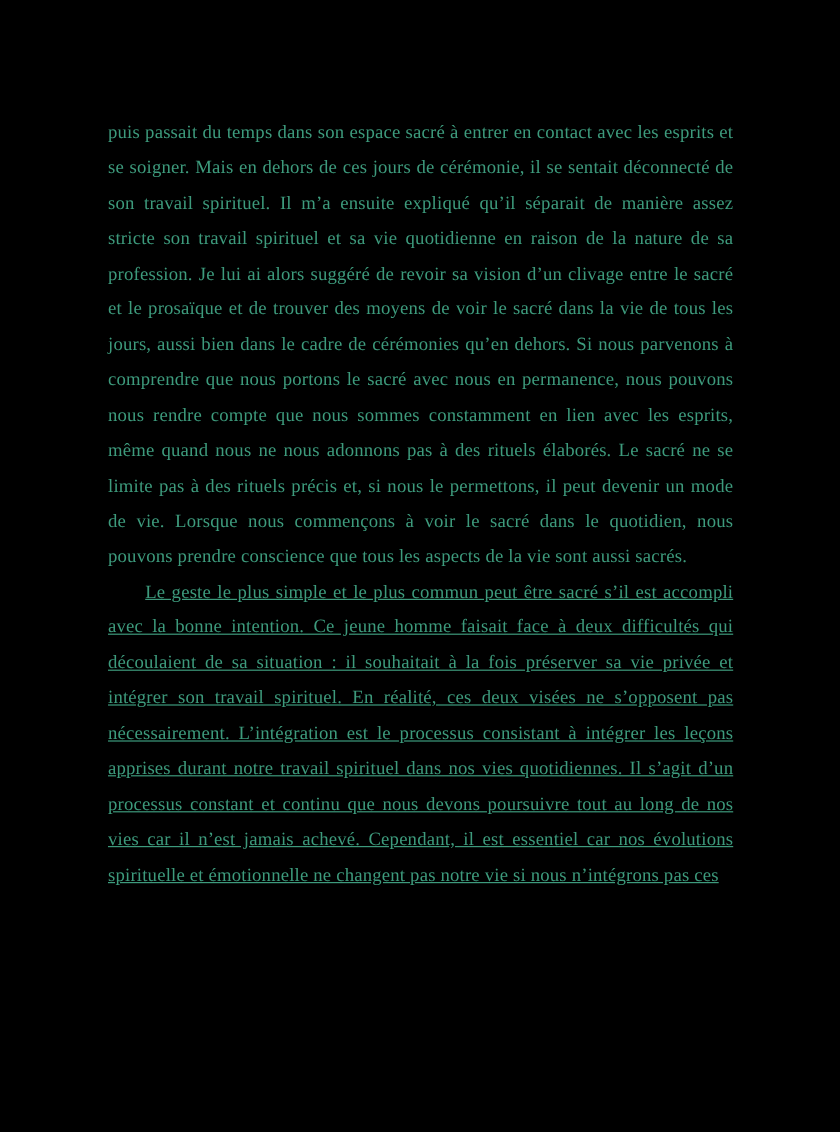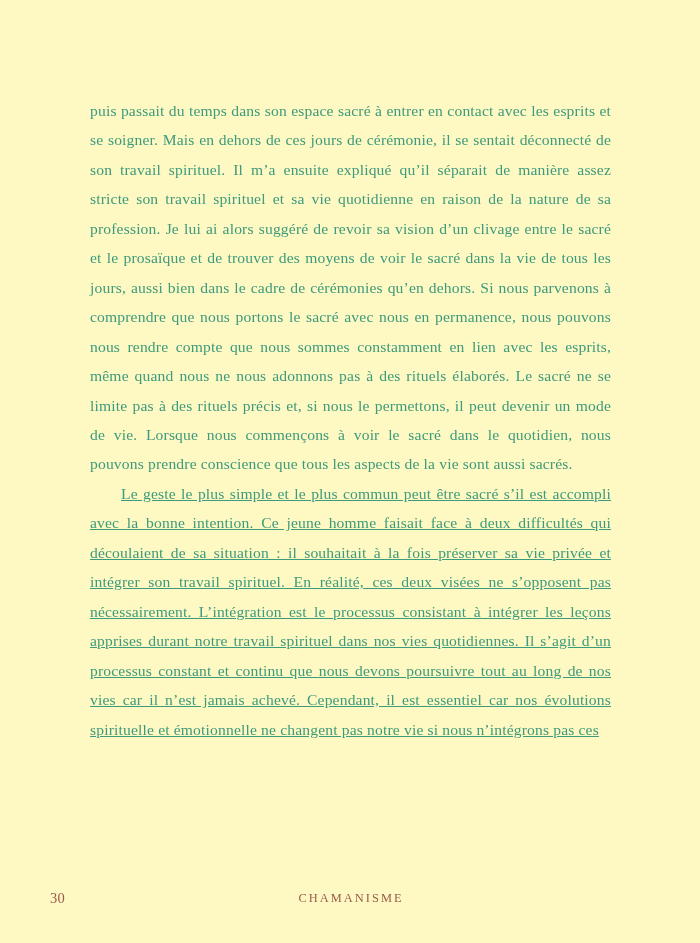--- a/index.html
+++ b/index.html
@@ -7,21 +7,21 @@
     padding: 0;
     background: #ffffff;
   }
   body {
     font-family: "Liberation Serif", "DejaVu Serif", serif;
   }
   .page {
     position: relative;
     width: 700px;
     height: 943px;
-    background: #fef9c3;
+    background: #000000;
     overflow: hidden;
     box-sizing: border-box;
   }
   .textblock {
     position: absolute;
     left: 90px;
     top: 96px;
     width: 521px;
   }
   .para {
@@ -74,18 +74,14 @@
 </head>
 <body>
 
 <div class="page">
 
   <div class="textblock">
     <p class="para">puis passait du temps dans son espace sacré à entrer en contact avec les esprits et se soigner. Mais en dehors de ces jours de cérémonie, il se sentait déconnecté de son travail spirituel. Il m’a ensuite expliqué qu’il séparait de manière assez stricte son travail spirituel et sa vie quoti­dienne en raison de la nature de sa profession. Je lui ai alors suggéré de revoir sa vision d’un clivage entre le sacré et le prosaïque et de trouver des moyens de voir le sacré dans la vie de tous les jours, aussi bien dans le cadre de cérémonies qu’en dehors. Si nous parvenons à comprendre que nous portons le sacré avec nous en permanence, nous pouvons nous rendre compte que nous sommes constamment en lien avec les esprits, même quand nous ne nous adonnons pas à des rituels élaborés. Le sacré ne se limite pas à des rituels précis et, si nous le permettons, il peut devenir un mode de vie. Lorsque nous commençons à voir le sacré dans le quotidien, nous pouvons prendre conscience que tous les aspects de la vie sont aussi sacrés.</p>
     <p class="para indented">Le geste le plus simple et le plus commun peut être sacré s’il est accompli avec la bonne intention. Ce jeune homme faisait face à deux difficultés qui découlaient de sa situation : il souhaitait à la fois préserver sa vie privée et intégrer son travail spirituel. En réalité, ces deux visées ne s’opposent pas nécessairement. L’intégration est le pro­cessus consistant à intégrer les leçons apprises durant notre travail spi­rituel dans nos vies quotidiennes. Il s’agit d’un processus constant et continu que nous devons poursuivre tout au long de nos vies car il n’est jamais achevé. Cependant, il est essentiel car nos évolutions spirituelle et émotionnelle ne changent pas notre vie si nous n’intégrons pas ces</p>
   </div>
 
-  <div class="footer">
-    <div class="folio">30</div>
-    <div class="runninghead">CHAMANISME</div>
-  </div>
 
 </div>
 
 </body></html>

